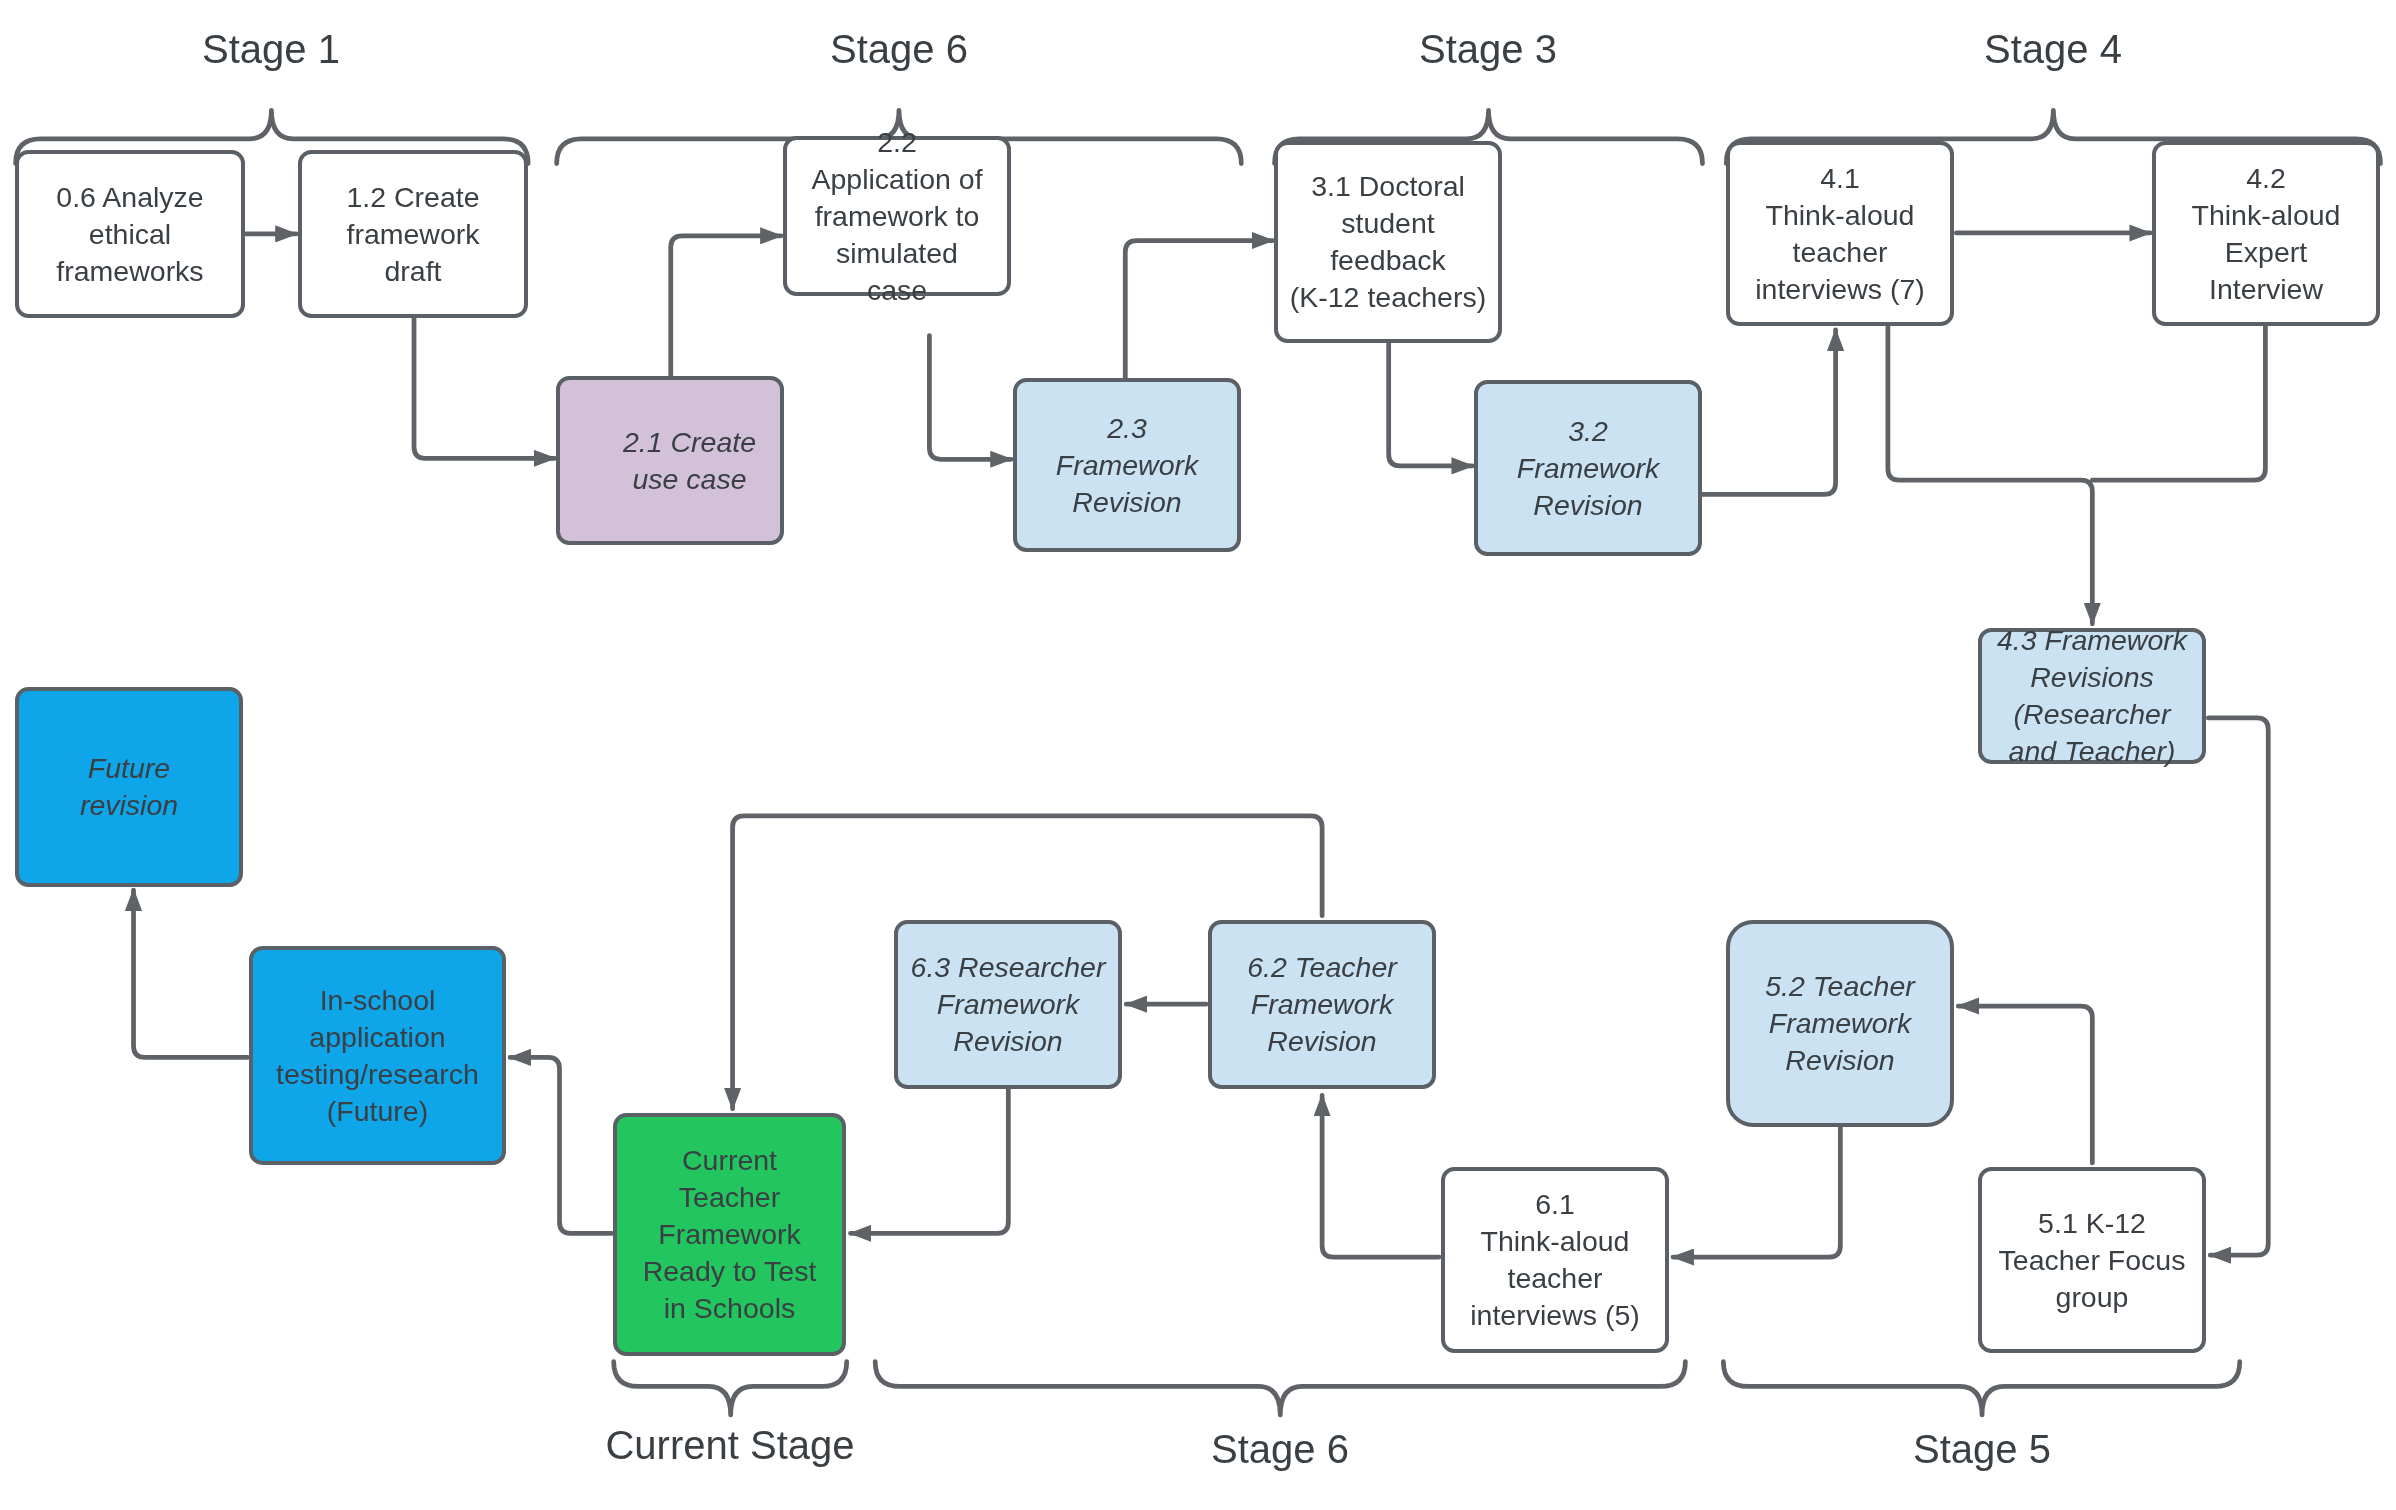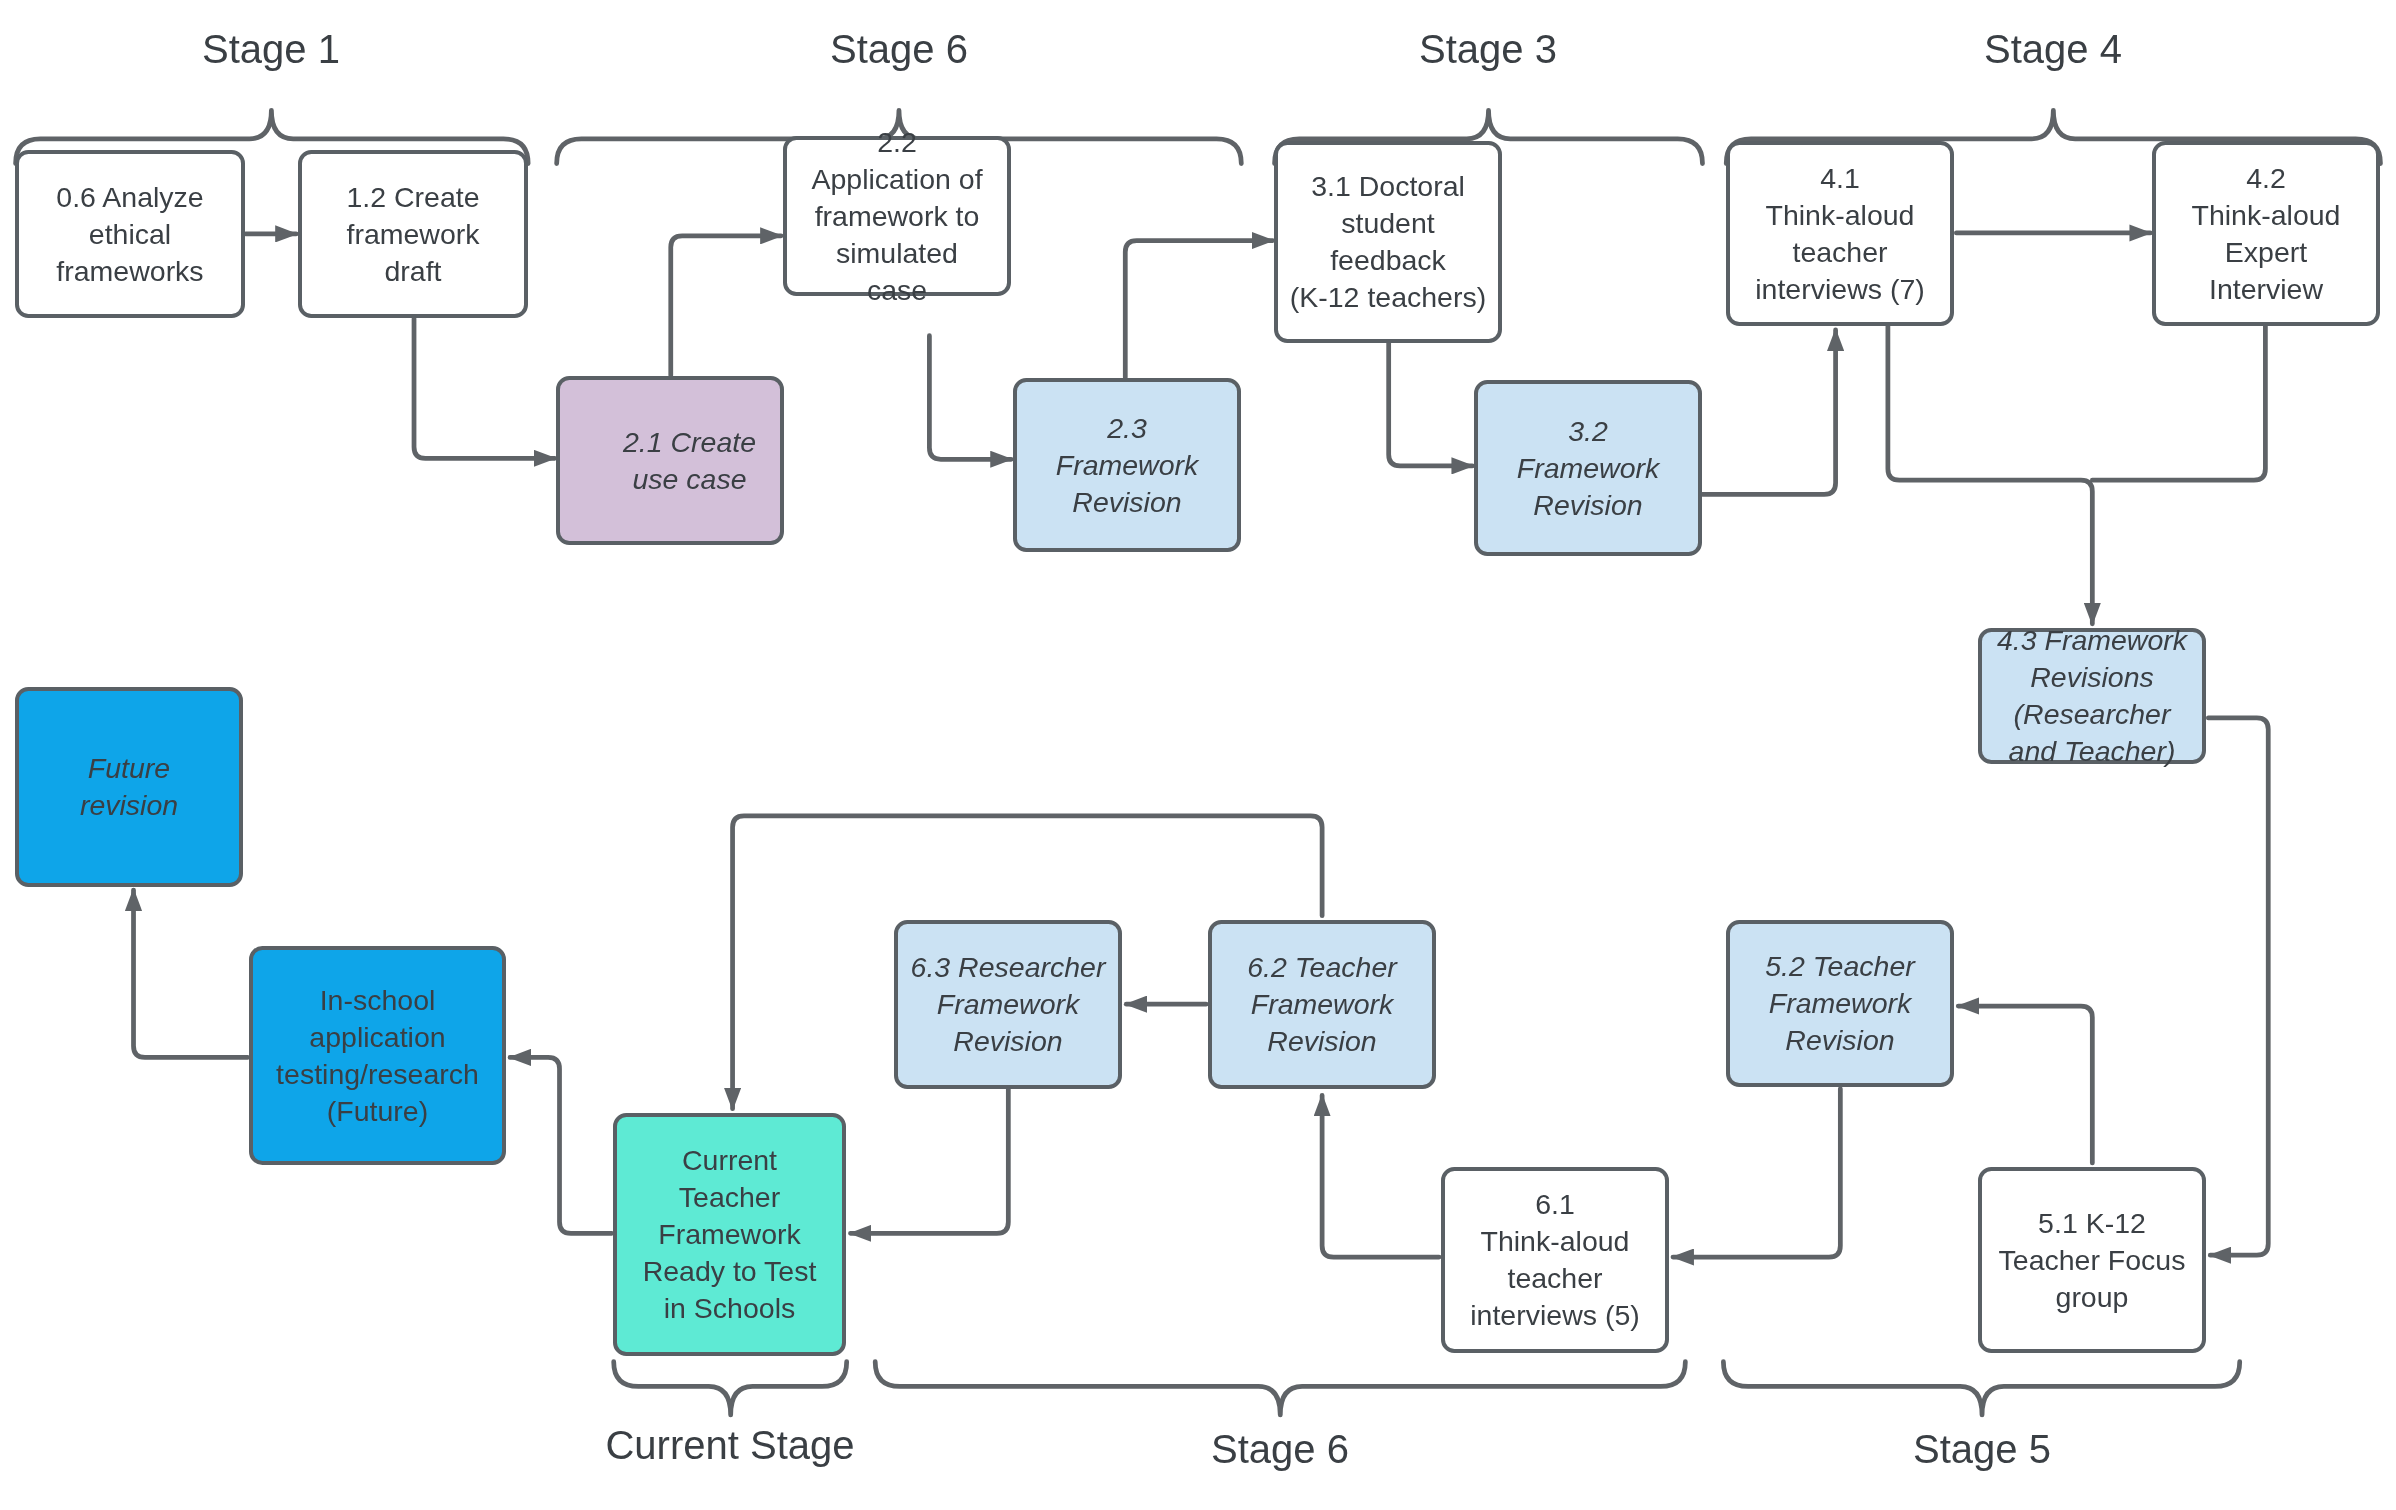--- a/index.html
+++ b/index.html
@@ -18,21 +18,21 @@
     border-radius:13.3px;
     display:flex;align-items:center;justify-content:center;
     text-align:center;
     white-space:pre-line;
     font-size:28.5px;line-height:37px;
     color:#3a3f44;
     background:#ffffff;
   }
   .node.blue{background:#cbe2f3;}
   .node.purple{background:#d3c0d9;padding-left:39px;}
-  .node.green{background:#5eead4;}
+  .node.green{background:#22c55e;}
   .node.gray{background:#0ea5e9;}
   .node.italic{font-style:italic;}
   .stage-label{
     position:absolute;
     width:304px;
     text-align:center;
     font-size:40px;
     color:#3a3f44;
   }
 </style>
@@ -120,21 +120,21 @@
 Think-aloud
 Expert
 Interview</div>
       <div class="node blue italic" style="left: 1978px; top: 628px; width: 228px; height: 136px;">4.3 Framework
 Revisions
 (Researcher
 and Teacher)</div>
       <div class="node white" style="left: 1978px; top: 1167px; width: 228px; height: 186px;">5.1 K-12
 Teacher Focus
 group</div>
-      <div class="node blue italic" style="left: 1726px; top: 920px; width: 228px; height: 167px;">5.2 Teacher
+      <div class="node blue italic" style="left: 1726px; top: 920px; width: 228px; height: 207px; border-radius: 27px;">5.2 Teacher
 Framework
 Revision</div>
       <div class="node white" style="left: 1441px; top: 1167px; width: 228px; height: 186px;">6.1
 Think-aloud
 teacher
 interviews (5)</div>
       <div class="node blue italic" style="left: 1208px; top: 920px; width: 228px; height: 169px;">6.2 Teacher
 Framework
 Revision</div>
       <div class="node blue italic" style="left: 894px; top: 920px; width: 228px; height: 169px;">6.3 Researcher

